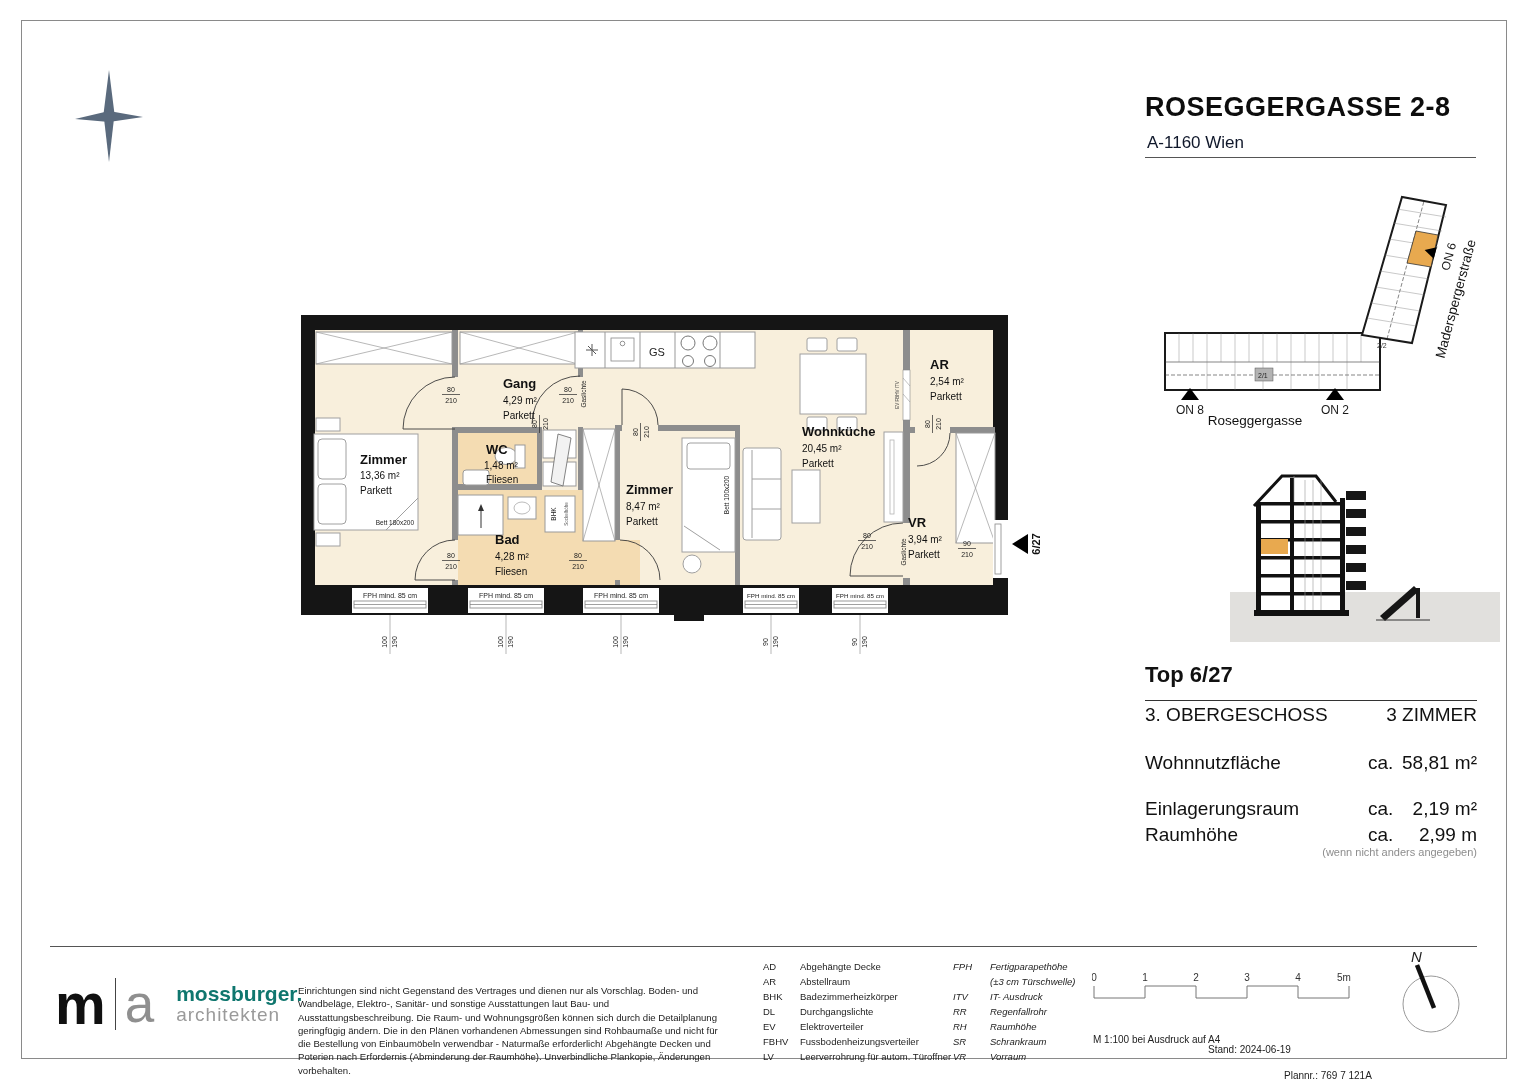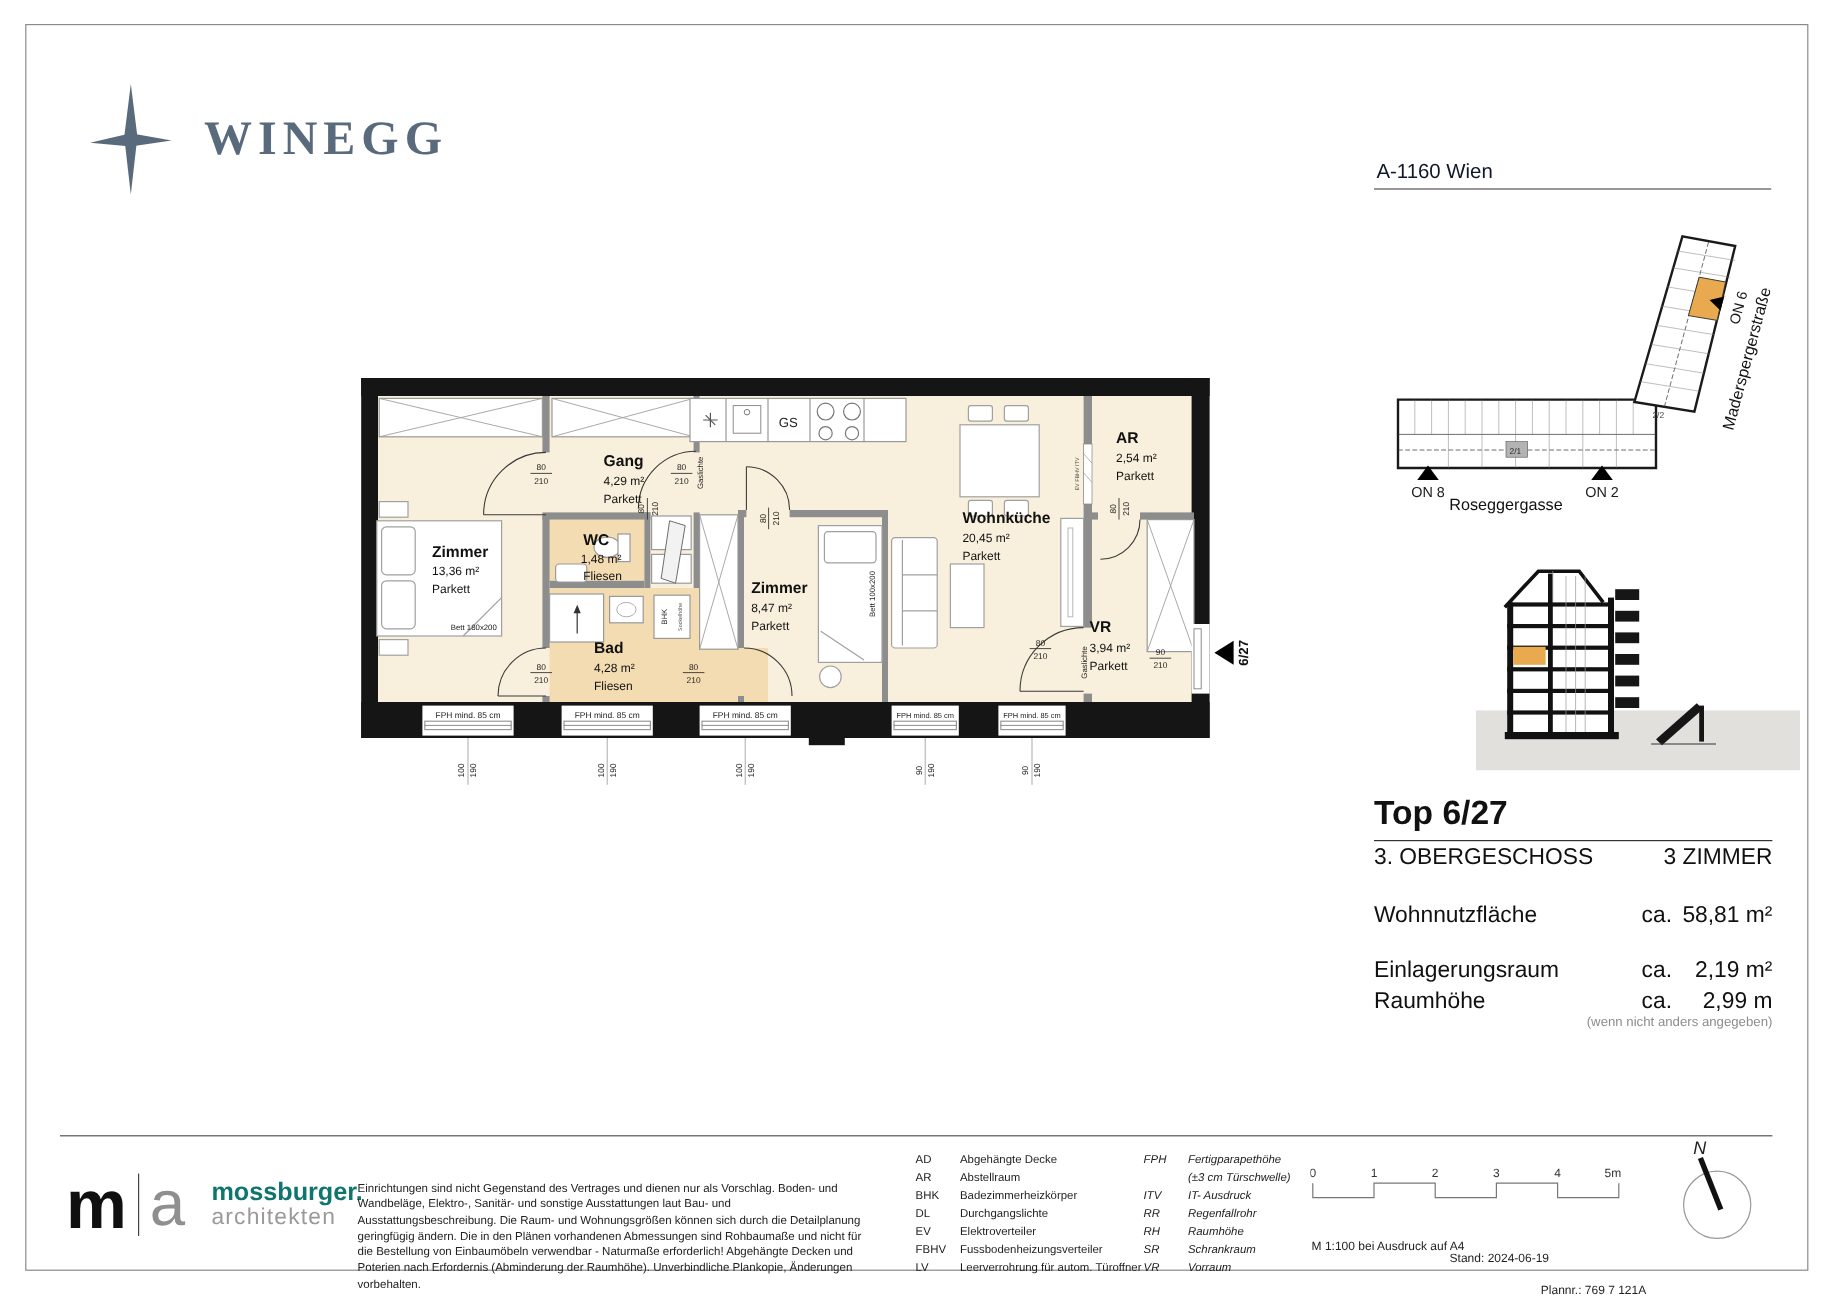--- a/index.html
+++ b/index.html
@@ -7,21 +7,21 @@
         font-family:"Liberation Sans",sans-serif;color:#111;}
   .frame{position:absolute;left:21px;top:20px;width:1484px;height:1037px;border:1px solid #8a8a8a;}
   .abs{position:absolute;}
   
   .brand-text{font-family:"Liberation Serif",serif;font-weight:700;font-size:40px;
               letter-spacing:5px;color:#5a6a7d;}
   .proj-title{font-size:27px;font-weight:700;color:#0d0d0d;letter-spacing:.5px;}
   .proj-sub{font-size:17px;color:#0f172a;}
   .hline{position:absolute;height:1px;background:#555;}
   
-  .top-title{font-size:28px;font-weight:700;}
+  .top-title{font-size:22px;font-weight:700;}
   .row332{position:absolute;width:332px;font-size:19px;}
   .row332 .lab{position:absolute;left:0;top:0;}
   .row332 .ca{position:absolute;left:223px;top:0;}
   .row332 .val{position:absolute;right:0;top:0;text-align:left;}
   .note{font-size:11px;color:#8d8d8d;}
   
   .disc{font-size:9.6px;line-height:13.3px;color:#222;width:420px;}
   .legend{display:grid;grid-template-columns:37px auto;column-gap:0;font-size:9.5px;
           line-height:15px;color:#1c1c1c;margin-left:18px;}
   .printinfo{font-size:10px;color:#222;}
@@ -50,22 +50,22 @@
 </head>
 <body>
 
 <div class="page">
   <div class="frame"></div>
 
   <svg class="abs" style="left:75px;top:70px;" width="68" height="92" viewBox="0 0 68 92">
     <polygon points="34,0 39.5,44 34,92 28.5,44" fill="#5a6a7d"></polygon>
     <polygon points="0,49 34,41 68,47 34,52" fill="#5a6a7d"></polygon>
   </svg>
-  <div class="abs brand-text" style="left:170px;top:91px;">WINEGG</div>
-
+
+  <div class="abs proj-title" style="left:1145px;top:92px;">ROSEGGERGASSE 2-8</div>
   <div class="abs proj-sub" style="left:1147px;top:133px;">A-1160 Wien</div>
   <div class="hline" style="left:1145px;top:157px;width:331px;"></div>
 
   <svg class="abs" style="left:1150px;top:185px;" width="360" height="252" viewBox="0 0 360 252">
 
     <g>
       <polygon points="15,148 230,148 230,205 15,205" fill="#fff" stroke="#1a1a1a" stroke-width="2"></polygon>
       <line x1="15" y1="177" x2="230" y2="177" class="siteln"></line>
       <line x1="15" y1="190" x2="230" y2="190" class="siteln" stroke-dasharray="4 2"></line>
       <line x1="29" y1="148" x2="29" y2="177" class="sitethin"></line>

